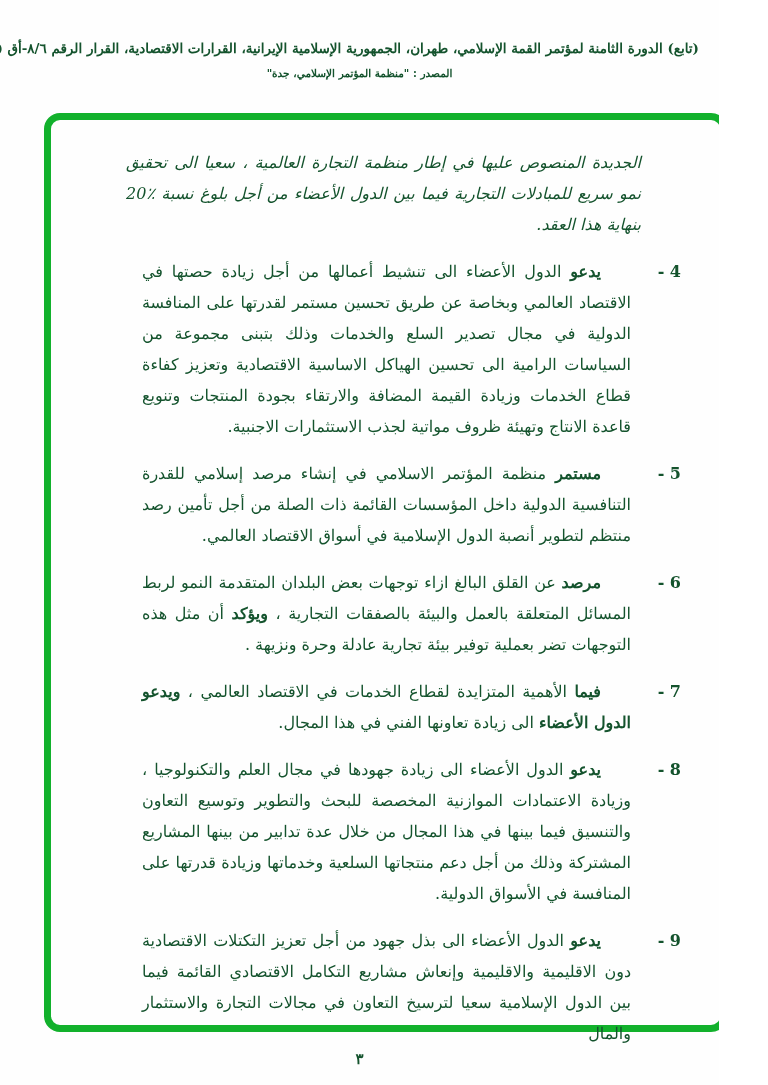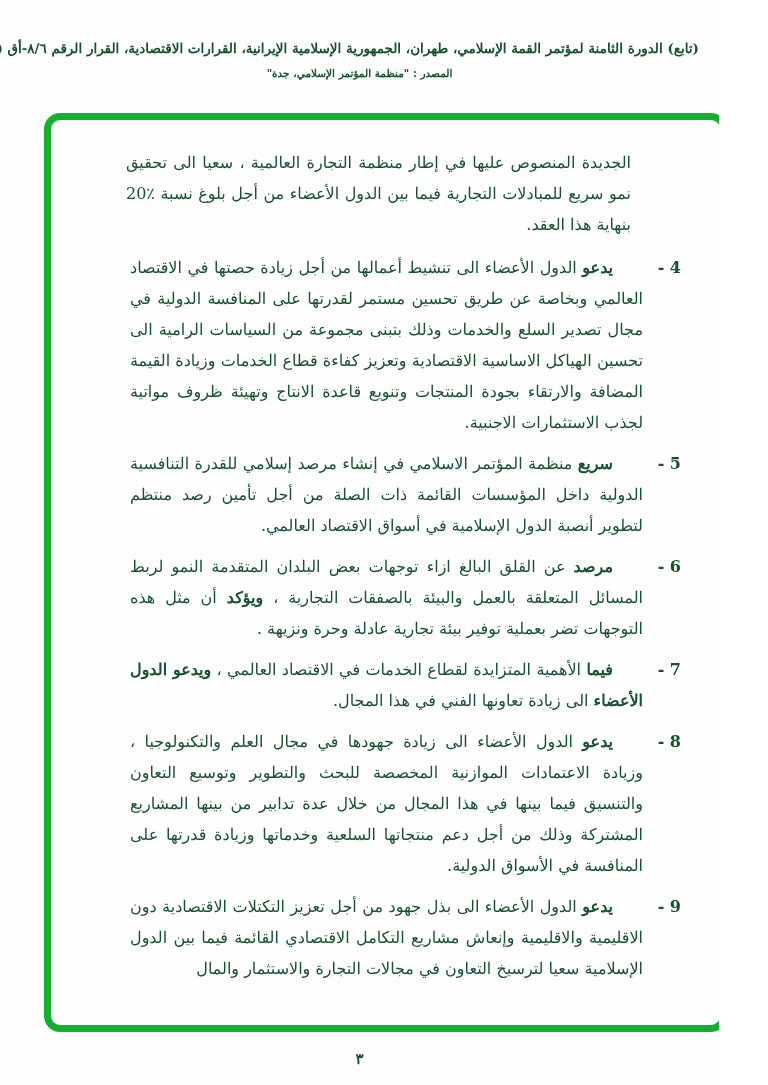--- a/index.html
+++ b/index.html
@@ -45,28 +45,29 @@
   }
   .content {
     position: absolute;
     top: 27px; right: 73px; left: 75px;
     font-size: 16px;
     line-height: 31px;
     text-align: justify;
     text-align-last: start;
   }
   .intro {
-    margin: 0 16px 12px 0;
+    margin: 0 6px 12px 0;
+    font-style: italic;
   }
   .res-item {
     position: relative;
     margin: 0 0 10px 0;
   }
   .res-text {
-    margin: 4px;
+    margin: 16px;
     text-indent: 30px; 
   }
   .marker {
     position: absolute;
     top: 0;
     right: -34px;
     width: 32px;
     font-weight: bold;
     direction: rtl;
     text-align: center;
@@ -96,21 +97,21 @@
   <div class="doc-box" id="doc-box" style="border-color: rgb(18, 177, 44);">
     <div class="content">
       <p class="intro">الجديدة المنصوص عليها في إطار منظمة التجارة العالمية ، سعيا الى تحقيق نمو سريع للمبادلات التجارية فيما بين الدول الأعضاء من أجل بلوغ نسبة ٪20 بنهاية هذا العقد.</p>
       <div id="resolutions">
           <div class="res-item">
             <span class="marker">4 -</span>
             <p class="res-text"><b>يدعو</b> الدول الأعضاء الى تنشيط أعمالها من أجل زيادة حصتها في الاقتصاد العالمي وبخاصة عن طريق تحسين مستمر لقدرتها على المنافسة الدولية في مجال تصدير السلع والخدمات وذلك بتبنى مجموعة من السياسات الرامية الى تحسين الهياكل الاساسية الاقتصادية وتعزيز كفاءة قطاع الخدمات وزيادة القيمة المضافة والارتقاء بجودة المنتجات وتنويع قاعدة الانتاج وتهيئة ظروف مواتية لجذب الاستثمارات الاجنبية.</p>
           </div>
           <div class="res-item">
             <span class="marker">5 -</span>
-            <p class="res-text"><b>سريع</b> منظمة المؤتمر الاسلامي في إنشاء مرصد إسلامي للقدرة التنافسية الدولية داخل المؤسسات القائمة ذات الصلة من أجل تأمين رصد منتظم لتطوير أنصبة الدول الإسلامية في أسواق الاقتصاد العالمي.</p>
+            <p class="res-text"><b>مستمر</b> منظمة المؤتمر الاسلامي في إنشاء مرصد إسلامي للقدرة التنافسية الدولية داخل المؤسسات القائمة ذات الصلة من أجل تأمين رصد منتظم لتطوير أنصبة الدول الإسلامية في أسواق الاقتصاد العالمي.</p>
           </div>
           <div class="res-item">
             <span class="marker">6 -</span>
             <p class="res-text"><b>مرصد</b> عن القلق البالغ ازاء توجهات بعض البلدان المتقدمة النمو لربط المسائل المتعلقة بالعمل والبيئة بالصفقات التجارية ، <b>ويؤكد</b> أن مثل هذه التوجهات تضر بعملية توفير بيئة تجارية عادلة وحرة ونزيهة .</p>
           </div>
           <div class="res-item">
             <span class="marker">7 -</span>
             <p class="res-text"><b>فيما</b> الأهمية المتزايدة لقطاع الخدمات في الاقتصاد العالمي ، <b>ويدعو الدول الأعضاء</b> الى زيادة تعاونها الفني في هذا المجال.</p>
           </div>
           <div class="res-item">

